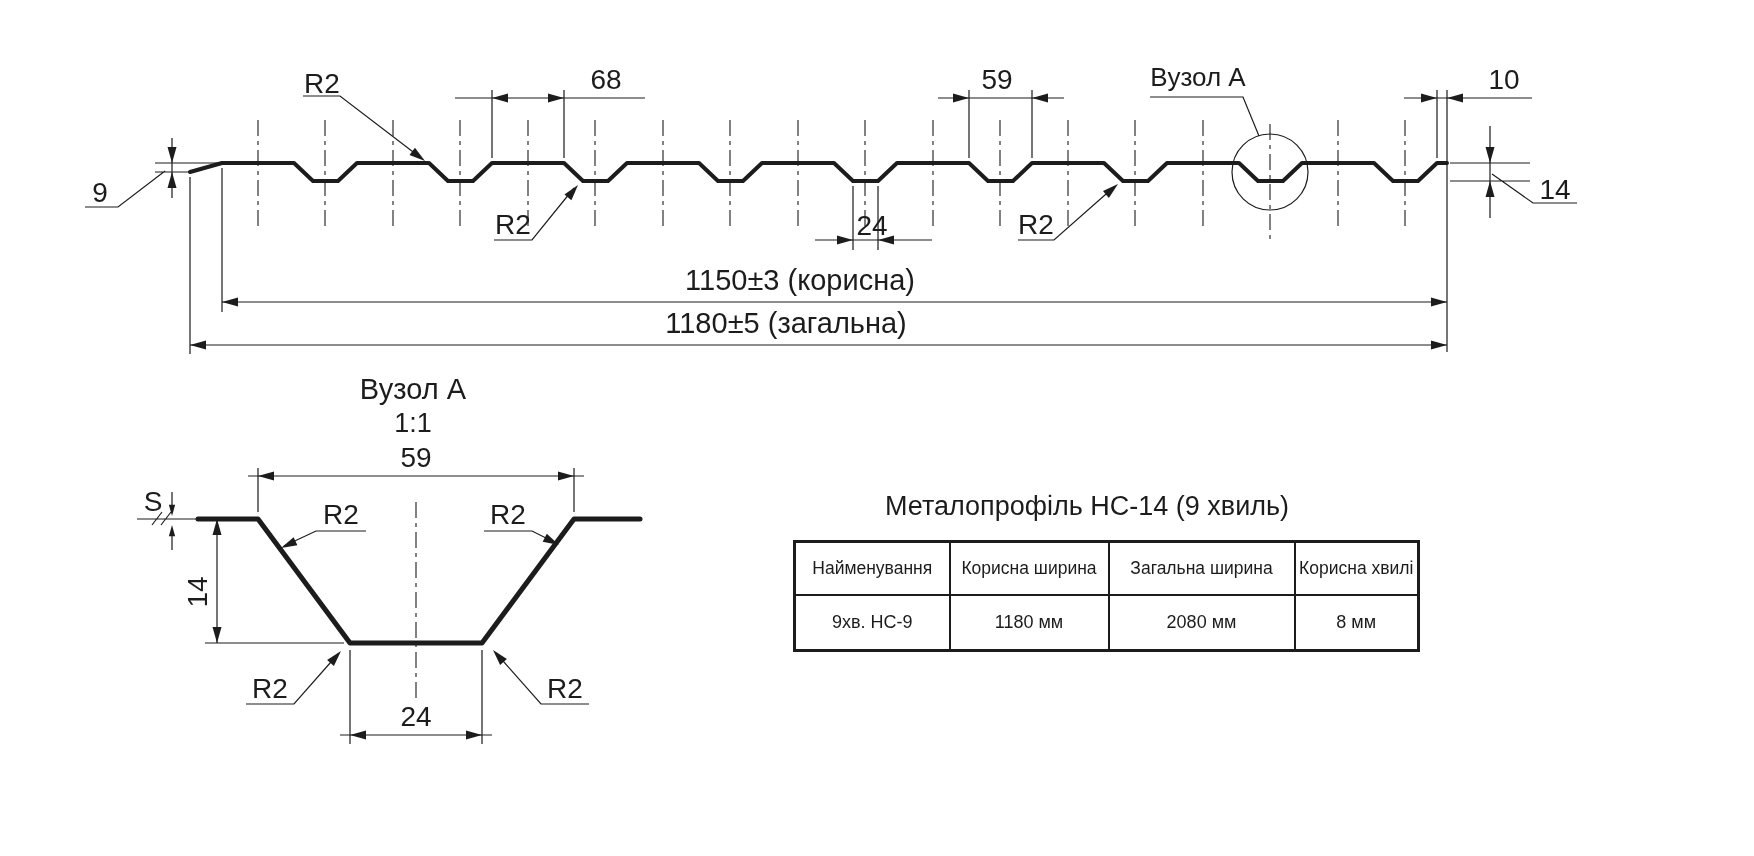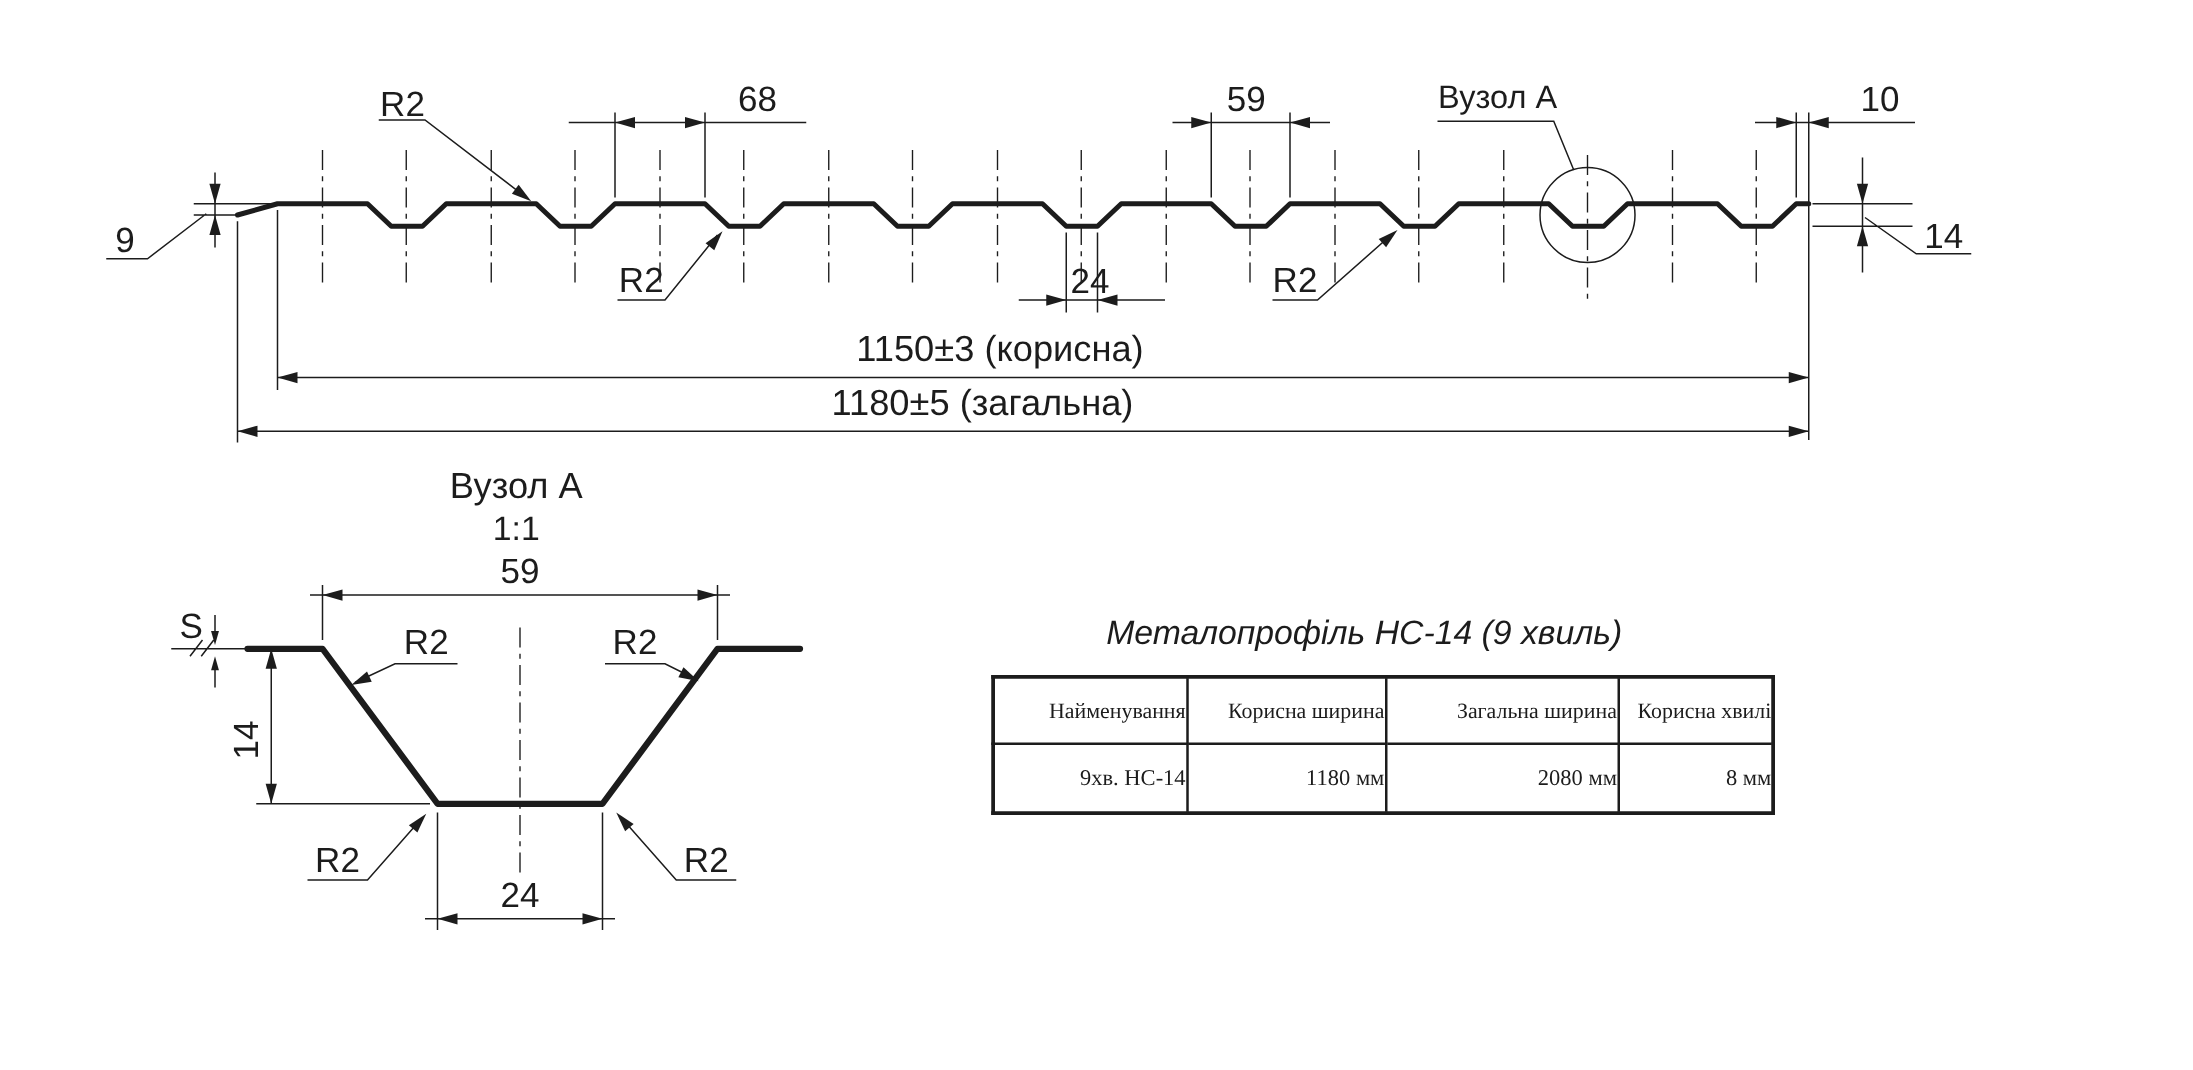--- a/index.html
+++ b/index.html
@@ -8,24 +8,24 @@
   svg{position:absolute;left:0;top:0;}
   svg text{fill:#1c1c1c;font-family:"Liberation Sans", sans-serif;}
   .thick{stroke:#1c1c1c;stroke-width:4;fill:none;stroke-linejoin:round;stroke-linecap:round;}
   .xthick{stroke:#1c1c1c;stroke-width:5;fill:none;stroke-linejoin:round;stroke-linecap:round;}
   .thin{stroke:#1c1c1c;stroke-width:1.2;fill:none;}
   .dash{stroke:#1c1c1c;stroke-width:1.1;fill:none;stroke-dasharray:16 5 4 5;}
   .arr{fill:#1c1c1c;stroke:none;}
   .t28{font-size:28px;} .t29{font-size:29px;} .t27{font-size:27px;} .t26{font-size:26px;}
   .mid{text-anchor:middle;dominant-baseline:central;}
   
-  #spec-title{position:absolute;left:885px;top:491px;font-size:27px;white-space:nowrap;font-style:italic;}
+  #spec-title{position:absolute;left:885px;top:491px;font-size:27px;white-space:nowrap;}
   #spec-table{position:absolute;left:793px;top:540px;border-collapse:collapse;table-layout:fixed;}
-  #spec-table th,#spec-table td{border:2px solid #1c1c1c;text-align:right;vertical-align:middle;
-      font-weight:normal;padding:0;overflow:hidden;font-family:Liberation Serif, serif;}
+  #spec-table th,#spec-table td{border:2px solid #1c1c1c;text-align:center;vertical-align:middle;
+      font-weight:normal;padding:0;overflow:hidden;}
   #spec-table{border:3px solid #1c1c1c;}
   #spec-table th{font-size:17.5px;height:51px;}
   #spec-table td{font-size:18px;height:53px;}
   .c0{width:155px;} .c1{width:159px;} .c2{width:186px;} .c3{width:124px;}
 </style>
 </head>
 <body>
 
 <div id="stage">
 
@@ -194,21 +194,21 @@
         <col class="c3">
       </colgroup>
   <tbody>
         <tr>
     <th>Найменування</th>
     <th>Корисна ширина</th>
     <th>Загальна ширина</th>
     <th>Корисна хвилі</th>
   </tr>
   <tr>
-    <td>9хв. НС-14</td>
+    <td>9хв. НС-9</td>
     <td>1180 мм</td>
     <td>2080 мм</td>
     <td>8 мм</td>
   </tr>
 </tbody>
     </table>
 
 </div>
 
 </body></html>

